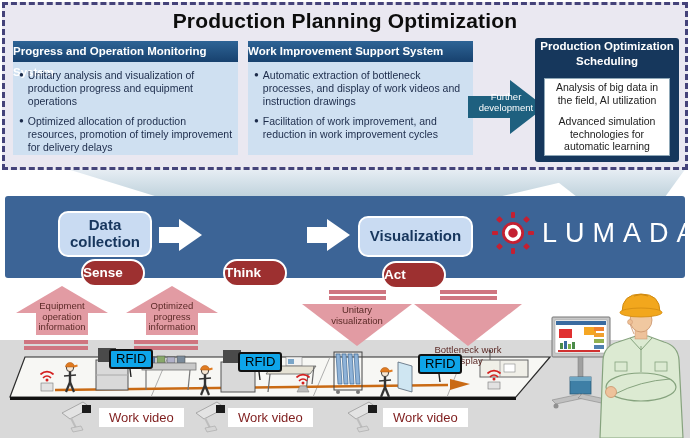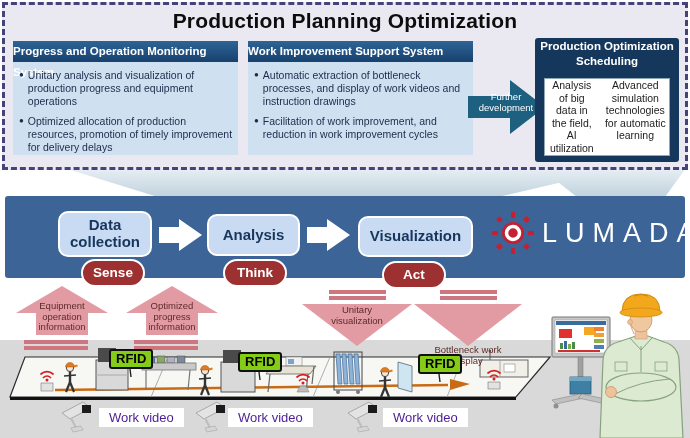--- a/index.html
+++ b/index.html
@@ -25,52 +25,52 @@
   .bullet .dot{font-size:8px;padding-top:1px;}
 
   .further-arrow-svg{position:absolute;left:460px;top:70px;}
   .further-label{position:absolute;left:458px;top:86px;width:86px;text-align:center;color:#fff;
                  font-size:9.5px;line-height:1.18;}
 
   .sched{position:absolute;left:530px;top:33px;width:144px;height:124px;background:#16375c;border-radius:3px;}
   .sched-header{color:#fff;font-weight:bold;font-size:11.5px;text-align:center;padding-top:1px;line-height:1.3;}
   .sched-inner{position:absolute;left:9px;top:40px;width:126px;height:78px;background:#fff;
                border:1px solid #8fa8b8;font-size:10.5px;color:#222;text-align:center;
-               display:flex;flex-direction:row;justify-content:center;gap:9px;line-height:1.2;
+               display:flex;flex-direction:column;justify-content:center;gap:9px;line-height:1.2;
                padding:0 3px;box-sizing:border-box;}
 
   
   .band{position:absolute;left:5px;top:196px;width:680px;height:82px;background:#3c6496;border-radius:3px;}
   .step{position:absolute;background:#c9dbf2;border:2px solid #fff;border-radius:10px;color:#17365d;
         font-weight:bold;font-size:15px;text-align:center;display:flex;align-items:center;
         justify-content:center;box-sizing:border-box;line-height:1.12;}
   .step1{left:53px;top:15px;width:94px;height:46px;}
   .step2{left:202px;top:18px;width:93px;height:42px;}
   .step3{left:353px;top:20px;width:115px;height:41px;text-align:right;}
   .step-arrow{position:absolute;top:22px;}
   .sa1{left:154px;} .sa2{left:302px;}
   .lumada{position:absolute;left:487px;top:16px;display:flex;align-items:center;}
   .lumada-text{color:#fff;font-size:27px;letter-spacing:8px;margin-left:8px;font-weight:normal;}
 
   .oval{position:absolute;width:64px;height:28px;background:#9d3030;border:2px solid #fff;
-        border-radius:15px;color:#fff;font-size:13.5px;font-weight:bold;text-align:center;
+        border-radius:15px;color:#fff;font-size:13.5px;font-weight:bold;
         line-height:24px;box-sizing:border-box;z-index:5;}
   .oval1{left:81px;top:259px;} .oval2{left:223px;top:259px;} .oval3{left:382px;top:261px;}
 
   .flow-label{position:absolute;font-size:9.5px;line-height:1.12;color:#5c2b28;text-align:center;z-index:4;}
   .fl-up1{left:28px;top:301px;width:68px;}
   .fl-up2{left:138px;top:301px;width:68px;}
   .fl-down1{left:320px;top:305px;width:74px;}
   .fl-down2{left:429px;top:305px;width:78px;margin-top:40px;}
 
-  .rfid{position:absolute;background:#84cc16;border:2px solid #111;border-radius:3px;font-size:13px;
-        font-weight:bold;color:#000;padding:0 5px;line-height:16px;z-index:4;}
+  .rfid{position:absolute;background:#0ea5e9;border:2px solid #111;border-radius:3px;font-size:13px;
+        font-weight:normal;color:#000;padding:0 5px;line-height:16px;z-index:4;}
   .rfid1{left:109px;top:349px;} .rfid2{left:238px;top:352px;} .rfid3{left:418px;top:354px;}
 
-  .wv{position:absolute;background:#fff;font-size:13px;color:#4c1d95;padding:2px 10px;z-index:4;}
+  .wv{position:absolute;background:#fff;font-size:13px;color:#7f1d1d;padding:2px 10px;z-index:4;}
   .wv1{left:99px;top:408px;} .wv2{left:228px;top:408px;} .wv3{left:383px;top:408px;}
 </style>
 </head>
 <body>
 
 <div class="stage">
 
   <div class="gray-area"></div>
 
   <svg class="scene" viewBox="0 0 690 438">
@@ -289,21 +289,20 @@
         <div>Advanced simulation technologies for automatic learning</div>
       </div>
     </div>
   </div>
 
   <div class="band">
     <div class="step step1">Data collection</div>
     <svg class="step-arrow sa1" width="44" height="34" viewBox="0 0 44 34">
       <polygon points="0,9 20,9 20,1 43,17 20,33 20,25 0,25" fill="#ffffff"></polygon>
     </svg>
-    <div class="step step2">Analysis</div>
     <svg class="step-arrow sa2" width="44" height="34" viewBox="0 0 44 34">
       <polygon points="0,9 20,9 20,1 43,17 20,33 20,25 0,25" fill="#ffffff"></polygon>
     </svg>
     <div class="step step3">Visualization</div>
 
     <div class="lumada">
       <svg width="42" height="42" viewBox="0 0 42 42">
         <g fill="#c42032">
           <rect x="19" y="0" width="4" height="6" rx="1"></rect>
           <rect x="19" y="36" width="4" height="6" rx="1"></rect>

